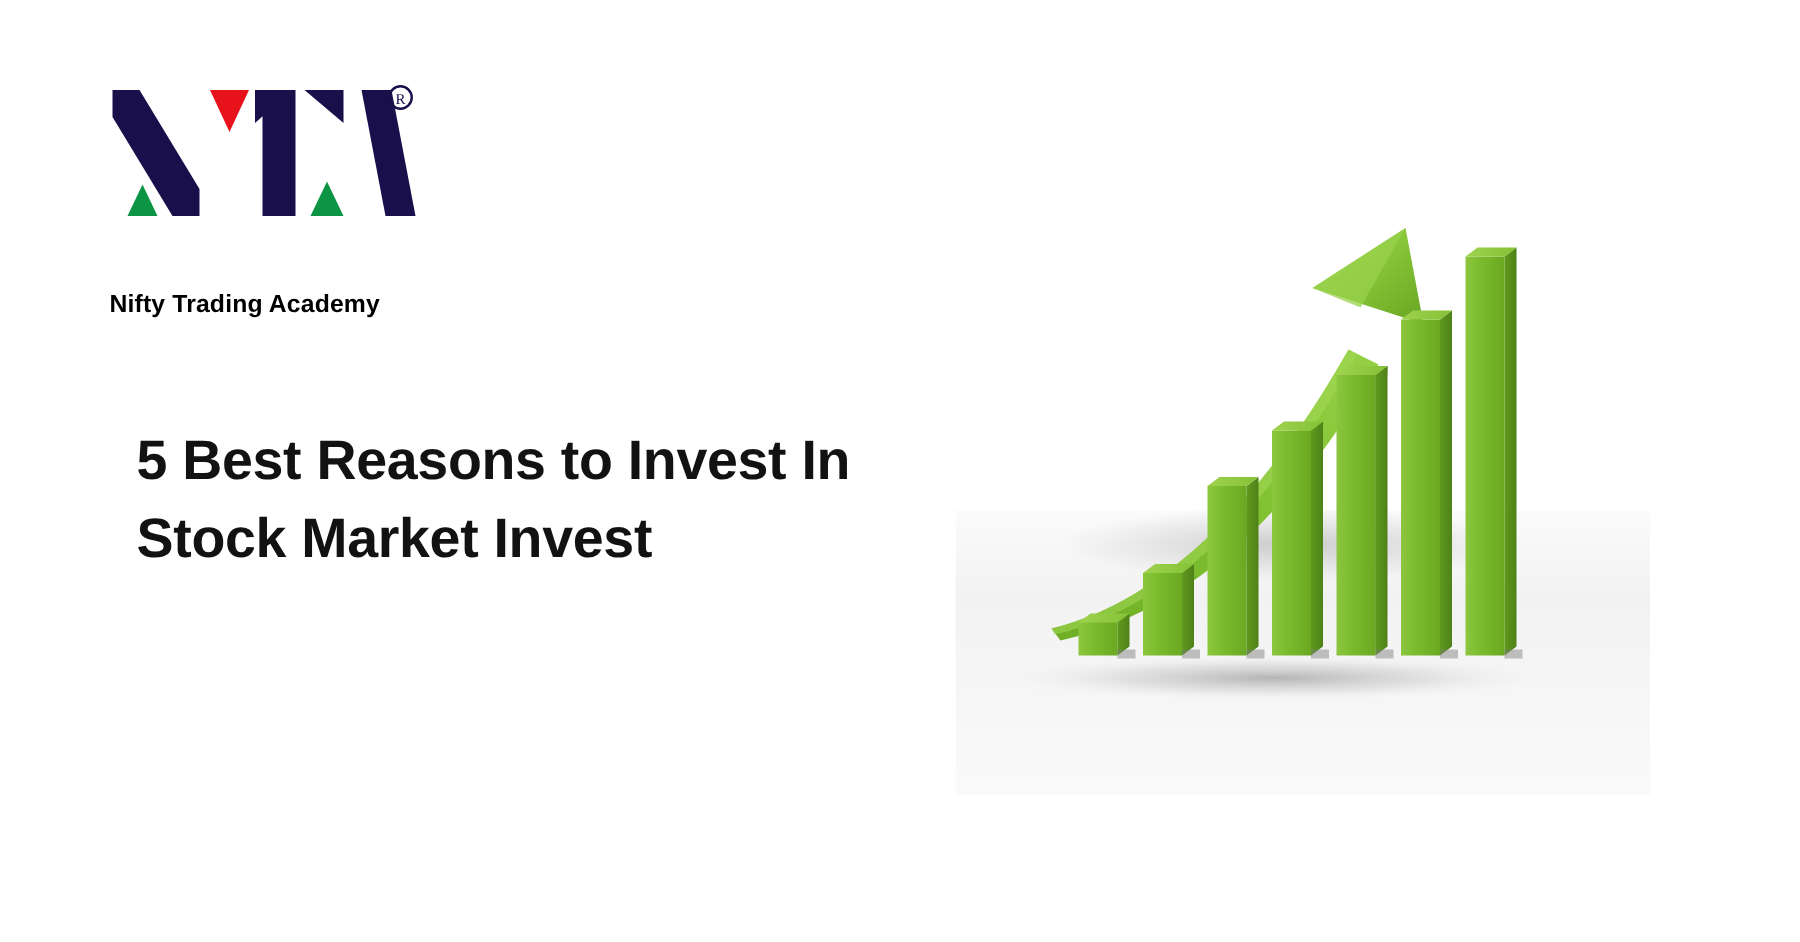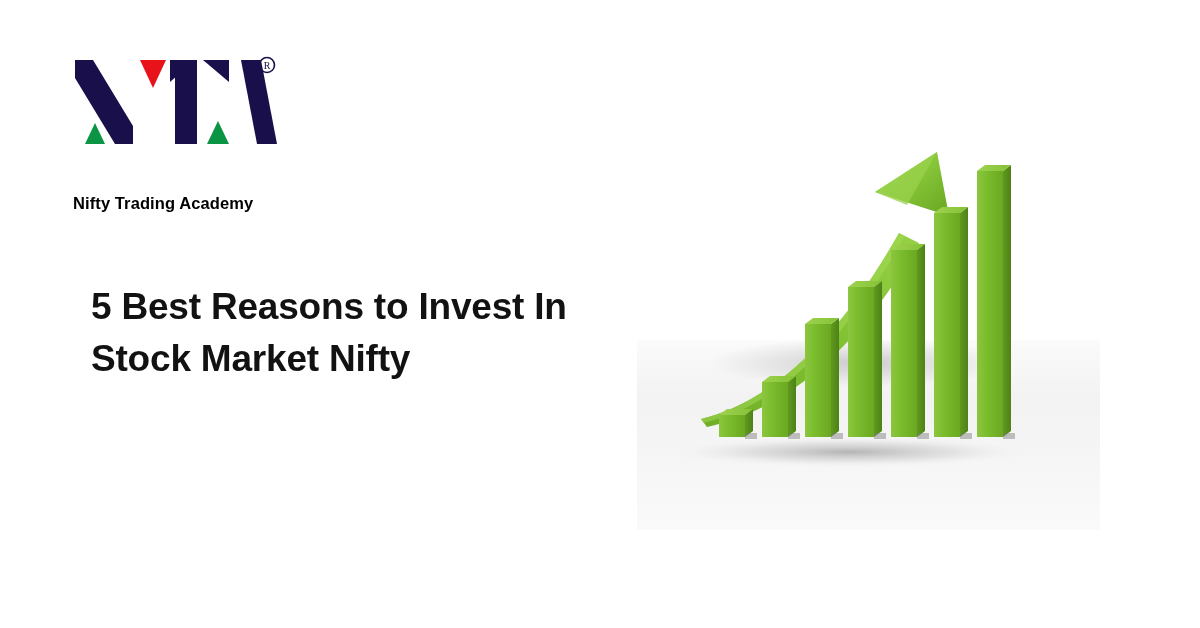--- a/index.html
+++ b/index.html
@@ -76,21 +76,21 @@
         <circle cx="196" cy="13" r="7.5" fill="none" stroke="#190f4b" stroke-width="1.6"></circle>
         <text x="196" y="17" font-family="Liberation Serif, serif" font-size="10" fill="#190f4b" text-anchor="middle">R</text>
       </svg>
     </div>
 
     <div class="brand-name">Nifty Trading Academy</div>
   </div>
 
   <div class="headline">
     <span class="ln">5 Best Reasons to Invest In</span>
-    <span class="ln">Stock Market Nifty</span>
+    <span class="ln">Stock Market Invest</span>
   </div>
 
   <div class="chart-figure">
     <div class="ground"></div>
 
     <div class="plot">
       <svg viewBox="0 0 463 415" xmlns="http://www.w3.org/2000/svg" aria-hidden="true">
         <defs>
           <linearGradient id="barFace" x1="0" y1="0" x2="1" y2="0">
             <stop offset="0%" stop-color="#8cc63f"></stop>

